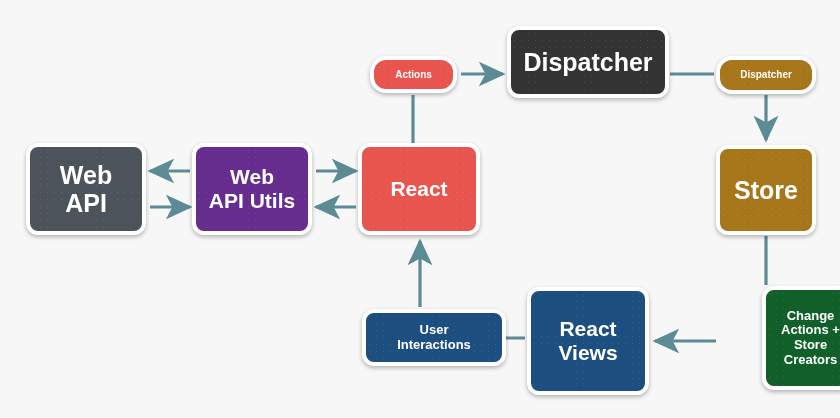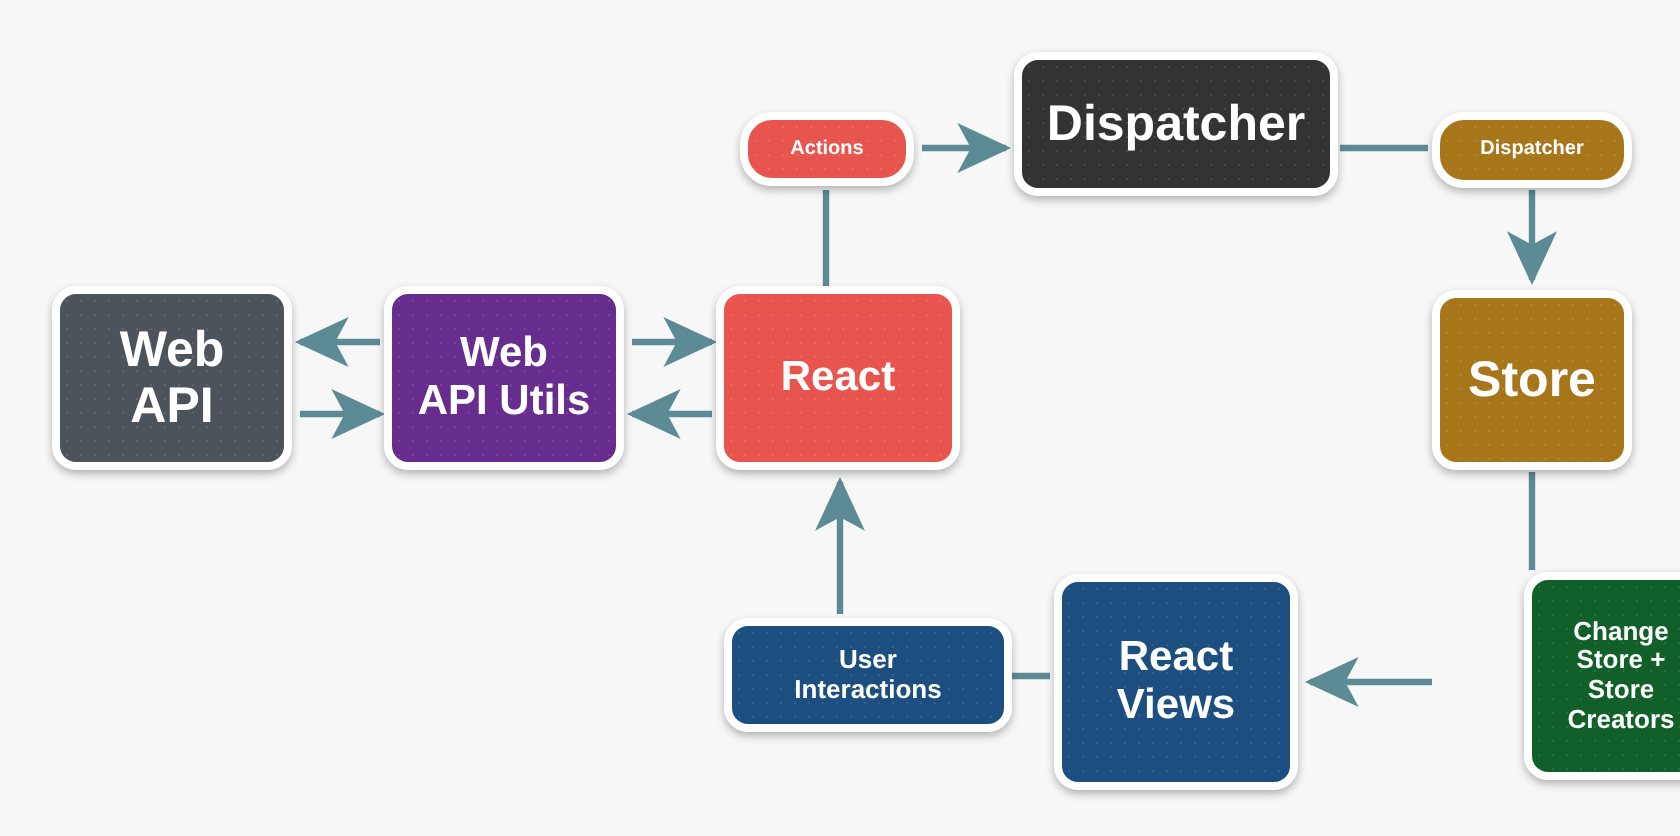--- a/index.html
+++ b/index.html
@@ -132,21 +132,21 @@
   <div class="node pill c-gold" style="left:716px; top:56px; width:100px; height:38px;">
     <span class="lbl small">Dispatcher</span>
   </div>
 
   <div class="node c-gold" style="left:716px; top:145px; width:100px; height:90px;">
     <span class="lbl big">Store</span>
   </div>
 
   <div class="node c-green" style="left:762px; top:286px; width:97px; height:104px;">
     <span class="lbl tiny">
-      <span>Change</span><br><span>Store +</span><br><span>Store</span><br><span>Creators</span>
+      <span>Change</span><br><span>Actions +</span><br><span>Store</span><br><span>Creators</span>
     </span>
   </div>
 
   <div class="node c-blue" style="left:527px; top:287px; width:122px; height:108px;">
     <span class="lbl mid">
       <span>React</span><br><span>Views</span>
     </span>
   </div>
 
   <div class="node c-blue" style="left:362px; top:309px; width:144px; height:57px;">

